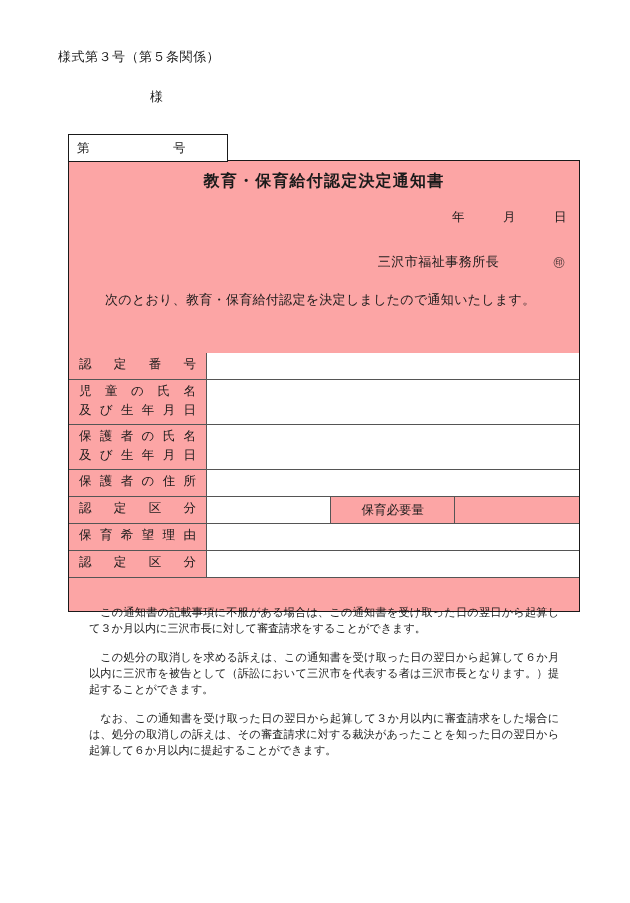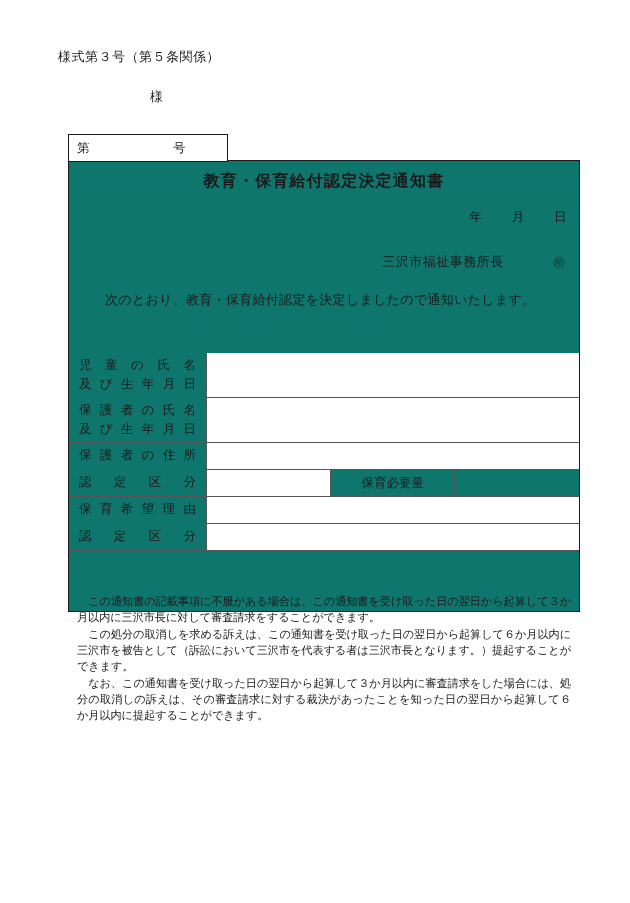--- a/index.html
+++ b/index.html
@@ -71,22 +71,23 @@
 
   
   .main-box {
     position: absolute;
     left: 68px;
     top: 160px;
     width: 512px;
     height: 452px;
     border: 1.5px solid #1a1a1a;
     box-sizing: border-box;
-    background: #0f766e;
+    background: #fca5a5;
     z-index: 1;
+    font-family: Liberation Mono, monospace;
   }
 
   .title {
     position: absolute;
     left: 0;
     right: 0;
     top: 10px;
     text-align: center;
     font-size: 16px;
     font-weight: bold;
@@ -190,21 +191,21 @@
   
   .notice {
     position: absolute;
     left: 0;
     right: 0;
     top: 428px;
     padding: 4px 8px 0 8px;
     box-sizing: border-box;
   }
   .notice p {
-    margin: 0;
+    margin: 12px;
     font-size: 11.2px;
     line-height: 1.46;
     text-align: justify;
     text-indent: 1em;
     letter-spacing: -0.1px;
   }
 </style>
 </head>
 <body>
 
@@ -235,20 +236,26 @@
 
     <div class="issuer-row">
       <span class="issuer-name">三沢市福祉事務所長</span>
       <span class="issuer-seal">㊞</span>
     </div>
 
     <div class="intro-text">次のとおり、教育・保育給付認定を決定しましたので通知いたします。</div>
 
     <table class="data-table">
       <tbody>
+        <tr>
+          <td class="label-cell">
+            <span class="label-text">認定番号</span>
+          </td>
+          <td class="value-cell" colspan="3"></td>
+        </tr>
 
         <tr>
           <td class="label-cell two-line">
             <span class="label-text">児童の氏名</span>
             <span class="label-text">及び生年月日</span>
           </td>
           <td class="value-cell" colspan="3"></td>
         </tr>
 
         <tr>

